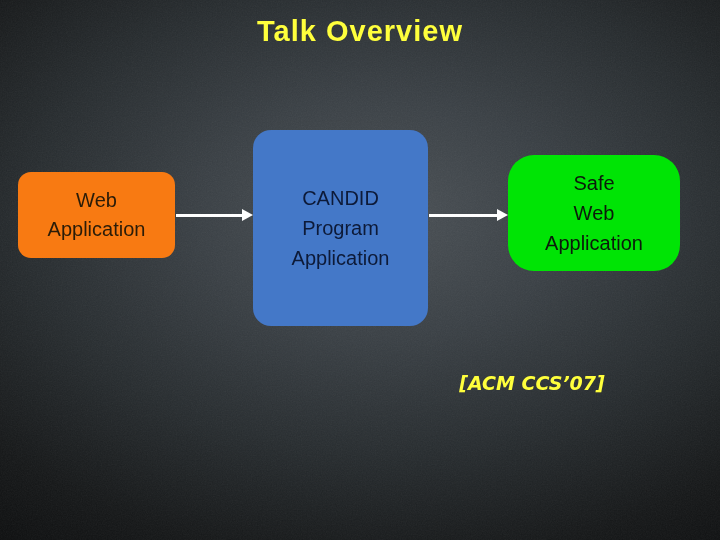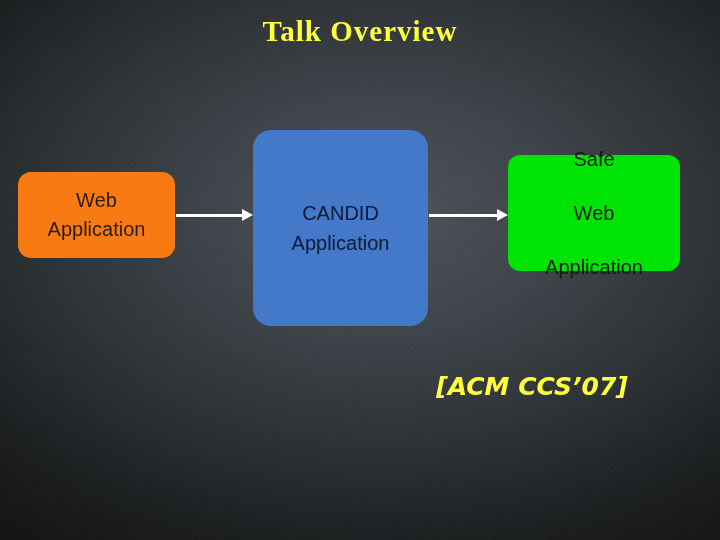--- a/index.html
+++ b/index.html
@@ -28,21 +28,21 @@
     height: 100%;
     opacity: 0.07;
     pointer-events: none;
   }
   .slide-title {
     position: absolute;
     top: 15px;
     left: 0;
     right: 0;
     text-align: center;
-    font-family: Liberation Serif, serif;
+    font-family: Liberation Sans, sans-serif;
     font-size: 29px;
     font-weight: bold;
     letter-spacing: 1px;
     color: var(--title-text, #ffff3c);
   }
   .node {
     position: absolute;
     display: flex;
     flex-direction: column;
     align-items: center;
@@ -59,24 +59,23 @@
     line-height: 29px;
   }
   .node-candid {
     left: 253px; top: 130px; width: 175px; height: 196px;
     border-radius: 18px;
     background: var(--node-process-fill, #4478c8);
     color: var(--node-process-text, #0d1a38);
   }
   .node-safe-web-app {
     left: 508px; top: 155px; width: 172px; height: 116px;
-    border-radius: 12px;
+    border-radius: 26px;
     background: var(--node-output-fill, #00e405);
     color: var(--node-output-text, #0b1b0b);
-    gap: 24px;
   }
   .arrow {
     position: absolute;
     height: 12px;
   }
   .arrow-1 { left: 176px; top: 209px; width: 77px; }
   .arrow-2 { left: 429px; top: 209px; width: 79px; }
   .arrow .shaft {
     position: absolute;
     left: 0; right: 9px; top: 4.5px;
@@ -90,21 +89,21 @@
     border-top: 6px solid transparent;
     border-bottom: 6px solid transparent;
     border-left: 11px solid var(--arrow, #ffffff);
   }
   .citation {
     position: absolute;
     left: 423px; top: 372px;
     width: 218px;
     text-align: center;
     font-family: "DejaVu Sans", sans-serif;
-    font-size: 25px;
+    font-size: 19px;
     font-style: italic;
     font-weight: bold;
     color: var(--citation-text, #ffff3c);
   }
 </style>
 </head>
 <body>
 
 <div class="slide">
 
@@ -123,20 +122,21 @@
     <div>Application</div>
   </div>
 
   <div class="arrow arrow-1">
     <div class="shaft"></div>
     <div class="head"></div>
   </div>
 
   <div class="node node-candid">
     <div>CANDID</div>
+    <div>Program</div>
     <div>Application</div>
   </div>
 
   <div class="arrow arrow-2">
     <div class="shaft"></div>
     <div class="head"></div>
   </div>
 
   <div class="node node-safe-web-app">
     <div>Safe</div>

